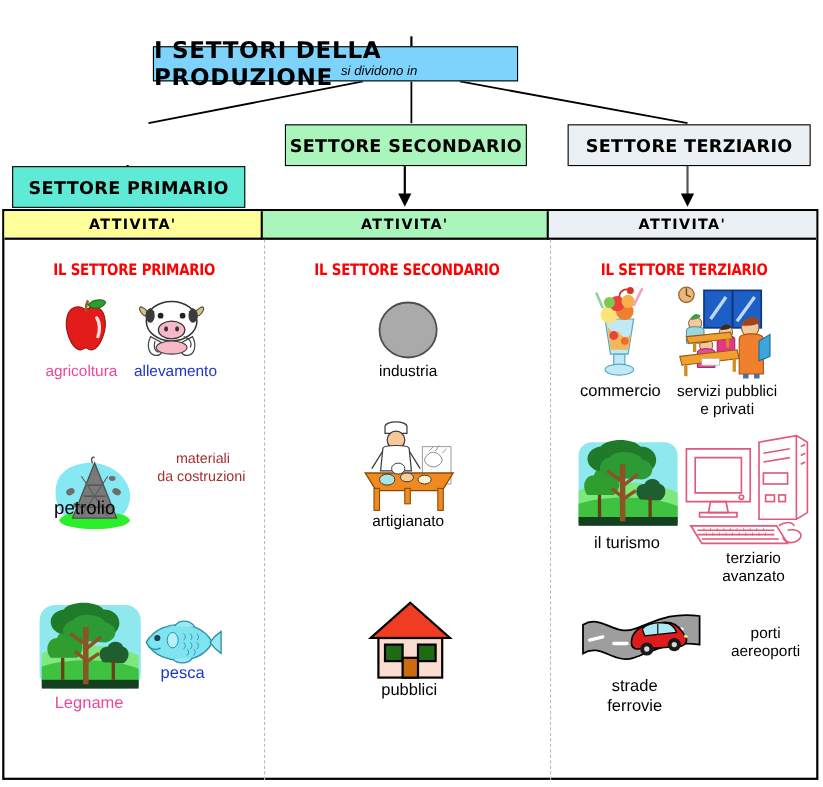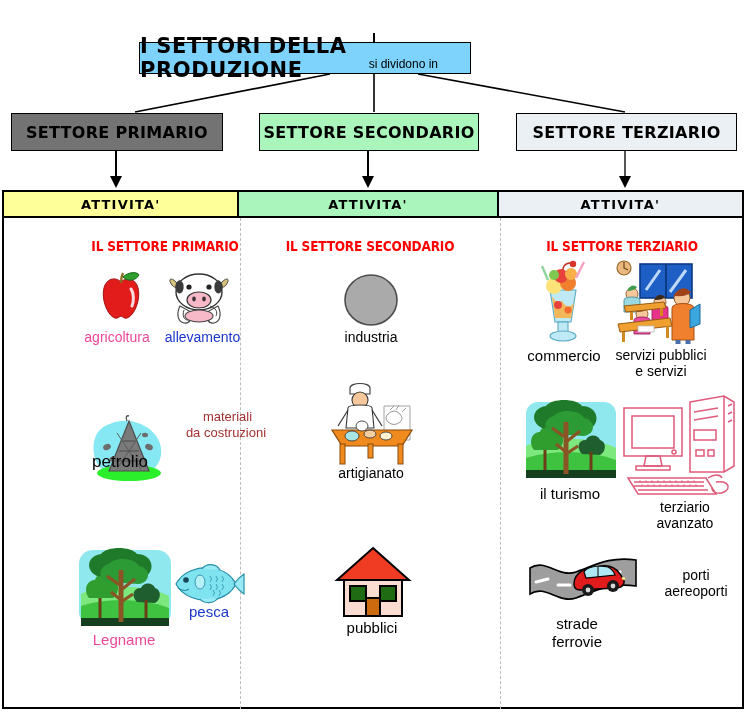--- a/index.html
+++ b/index.html
@@ -11,32 +11,33 @@
     position:absolute;left:139px;top:2px;width:330px;height:30px;
     background:#7dd3fc;border:1px solid #000;
     display:flex;align-items:center;justify-content:center;
     font-weight:bold;font-size:21px;letter-spacing:.6px;color:#000;
     font-family:"DejaVu Sans",sans-serif;
     margin-top:40px;
   }
 
   .divide-label{
     position:absolute;left:310px;top:57px;width:128px;
-    text-align:right;font-size:12px;color:#000;
+    text-align:left;font-size:12px;color:#000;
     font-family:"Liberation Sans",sans-serif;
+    font-style:italic;
   }
 
   
   .sector-box{
     position:absolute;top:113px;height:36px;border:1px solid #000;
     display:flex;align-items:center;justify-content:center;
     font-weight:bold;font-size:16px;letter-spacing:.3px;color:#000;
     font-family:"DejaVu Sans",sans-serif;
   }
-  .sb1{left:11px;width:210px;background:#737373;}
+  .sb1{left:11px;width:210px;background:#5eead4;margin-top:38px;}
   .sb2{left:259px;width:218px;background:#aaf5bb;}
   .sb3{left:516px;width:219px;background:#eaf0f3;}
 
   
   .table-frame{
     position:absolute;left:2px;top:190px;width:742px;height:519px;
     border:2px solid #000;box-sizing:border-box;background:#fff;
   }
   .hdr-row{position:absolute;left:0;top:0;width:100%;height:26px;display:flex;align-items:center;}
   .hdr-cell{
@@ -47,21 +48,21 @@
   }
   .hc1{width:236px;background:#ffff99;}
   .hc2{width:260px;background:#aaf5bb;}
   .hc3{width:244px;background:#eaf0f3;border-right:none;}
 
   .vsep{position:absolute;top:26px;width:0;height:491px;border-left:1px dashed #bcbcbc;}
   .vsep.a{left:236px;}
   .vsep.b{left:496px;}
 
   .col{position:absolute;top:26px;height:491px;}
-  .c1{left:0;width:236px;margin-left:43px;}
+  .c1{left:0;width:236px;}
   .c2{left:236px;width:260px;}
   .c3{left:496px;width:244px;}
 
   .col-title{
     position:absolute;top:20px;width:100%;text-align:center;
     color:#ff0000;font-weight:bold;font-size:14.5px;letter-spacing:-.2px;
     font-family:"DejaVu Sans Condensed","DejaVu Sans",sans-serif;
     transform:scaleX(.93);transform-origin:center;
   }
 
@@ -310,21 +311,21 @@
           <path d="M20 48 L60 44 L62 50 L22 54 Z" fill="#f0a030" stroke="#9a5a10" stroke-width="1"></path>
           <path d="M14 66 L66 60 L68 68 L16 74 Z" fill="#f0a030" stroke="#9a5a10" stroke-width="1"></path>
           <rect x="18" y="74" width="3" height="10" fill="#d18a20"></rect>
           <rect x="62" y="68" width="3" height="12" fill="#d18a20"></rect>
           <rect x="26" y="54" width="3" height="8" fill="#d18a20"></rect>
           <rect x="56" y="50" width="3" height="8" fill="#d18a20"></rect>
           <rect x="34" y="68" width="16" height="6" fill="#fdfdfd" stroke="#bbb" stroke-width=".8"></rect>
         </svg>
       </div>
       <div class="cap" style="left:96px;top:130px;width:130px;font-size:14px;">servizi pubblici</div>
-      <div class="cap" style="left:100px;top:146px;width:122px;font-size:14px;">e servizi</div>
+      <div class="cap" style="left:100px;top:146px;width:122px;font-size:14px;">e privati</div>
 
       <div class="ic" style="left:24px;top:182px;">
         <svg width="94" height="84" viewBox="0 0 94 84">
           <rect x="2" y="2" width="90" height="76" rx="12" fill="#8fe8ee"></rect>
           <path d="M2 46 C24 36 68 36 92 48 L92 76 L2 76 Z" fill="#7de87d"></path>
           <path d="M2 58 C26 50 66 50 92 60 L92 76 L2 76 Z" fill="#3fc23f"></path>
           <rect x="2" y="70" width="90" height="8" fill="#15401f"></rect>
           <path d="M10 50 C4 42 8 32 16 32 C18 24 30 24 32 32 C40 32 42 44 34 50 Z" fill="#2f9e2f"></path>
           <path d="M21 50 L21 70" stroke="#6b3e18" stroke-width="3"></path>
           <path d="M58 54 C52 48 54 40 62 40 C64 34 74 34 76 40 C83 42 82 52 76 55 Z" fill="#1f5f2f"></path>

